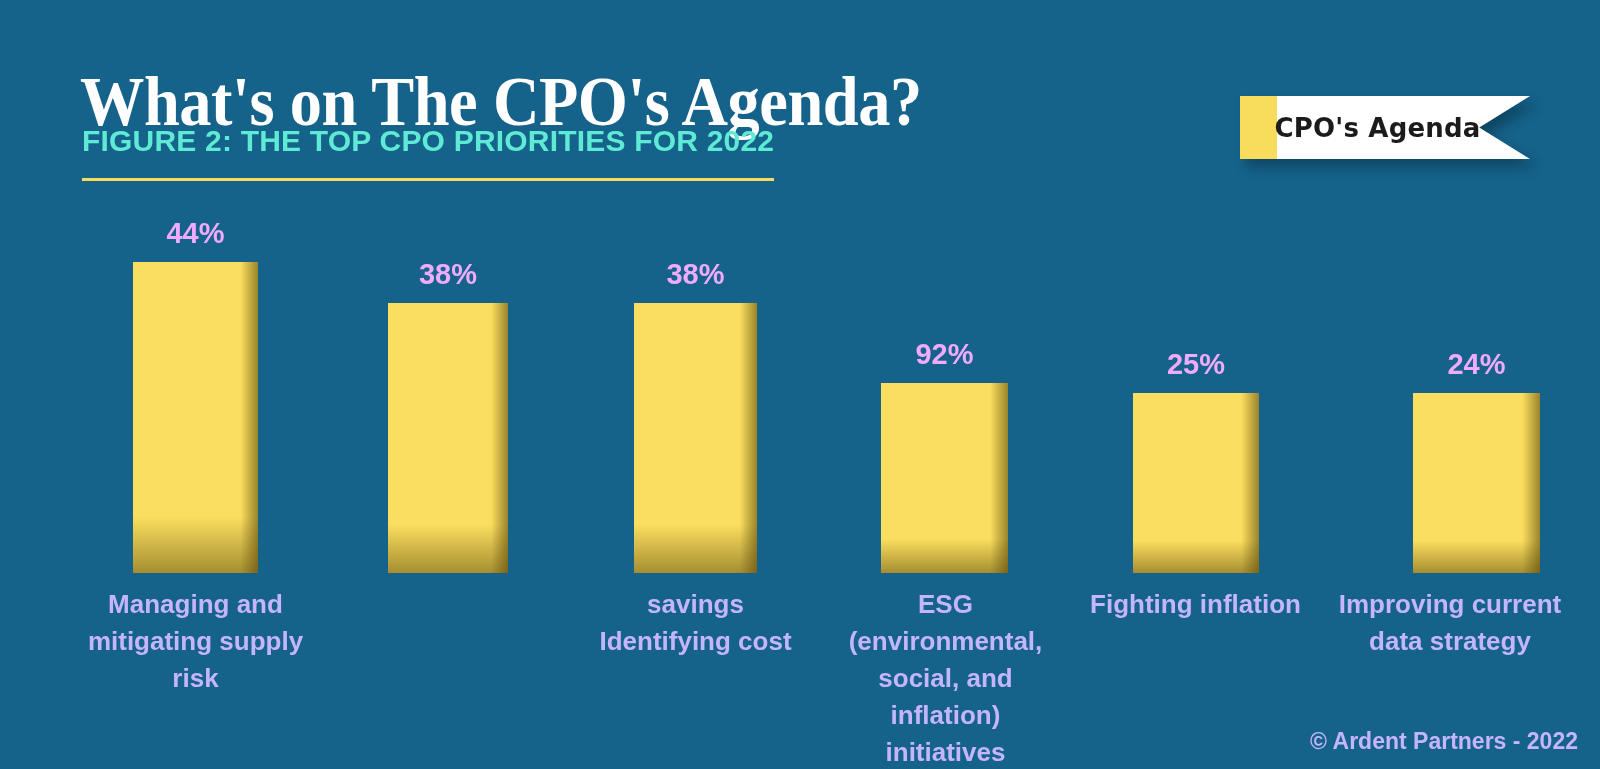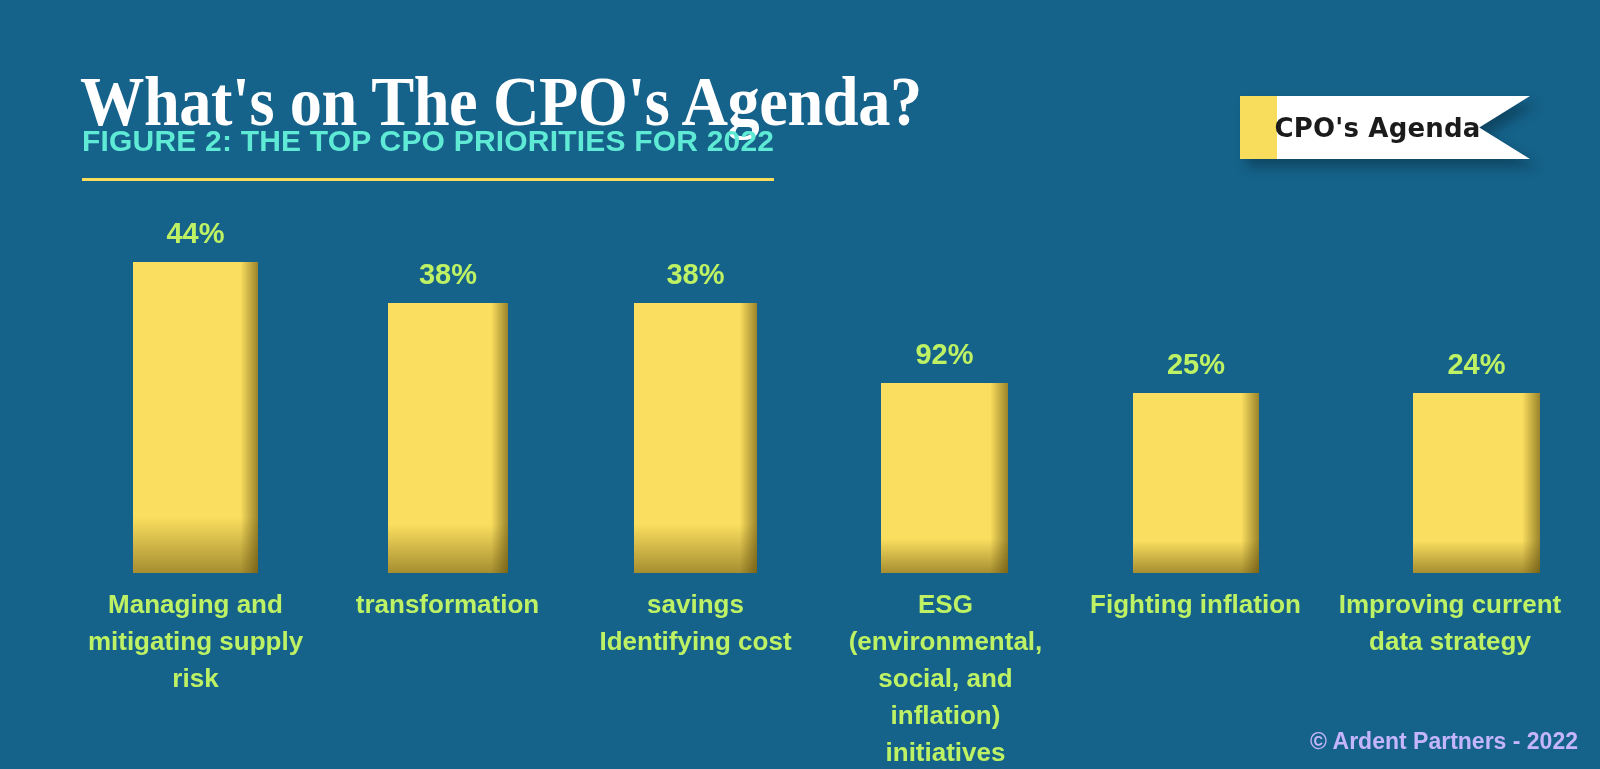--- a/index.html
+++ b/index.html
@@ -129,31 +129,31 @@
         rgba(0,0,0,0) 86%,
         rgba(96,76,10,0.62) 100%),
       #FADE5F;
   }
   .bar-value {
     position: absolute;
     text-align: center;
     font-family: "Liberation Sans", sans-serif;
     font-weight: bold;
     font-size: 29px;
-    color: #bef264;
+    color: #f0abfc;
     white-space: nowrap;
   }
   .bar-label {
     position: absolute;
     text-align: center;
     font-family: "Liberation Sans", sans-serif;
     font-weight: bold;
     font-size: 26px;
     line-height: 1.42;
-    color: #bef264;
+    color: #c4b5fd;
   }
 
   
   .footer {
     position: absolute;
     right: 22px;
     bottom: 14px;
     font-family: "Liberation Sans", sans-serif;
     font-weight: bold;
     font-size: 23px;
@@ -185,21 +185,20 @@
         <div class="bar-label" style="left: 78px; width: 235px; top: 586px;">
           <div>Managing and</div>
           <div>mitigating supply</div>
           <div>risk</div>
         </div>
       </div>
       <div class="bar-group" style="left: 0px;">
         <div class="bar-value" style="left: 388px; width: 120px; top: 258px;">38%</div>
         <div class="bar" style="left: 388px; width: 120px; top: 303px; height: 270px;"></div>
         <div class="bar-label" style="left: 330px; width: 235px; top: 586px;">
-          <div>transformation</div>
         </div>
       </div>
       <div class="bar-group" style="left: 0px;">
         <div class="bar-value" style="left: 634px; width: 123px; top: 258px;">38%</div>
         <div class="bar" style="left: 634px; width: 123px; top: 303px; height: 270px;"></div>
         <div class="bar-label" style="left: 578px; width: 235px; top: 586px;">
           <div>savings</div>
           <div>Identifying cost</div>
         </div>
       </div>

